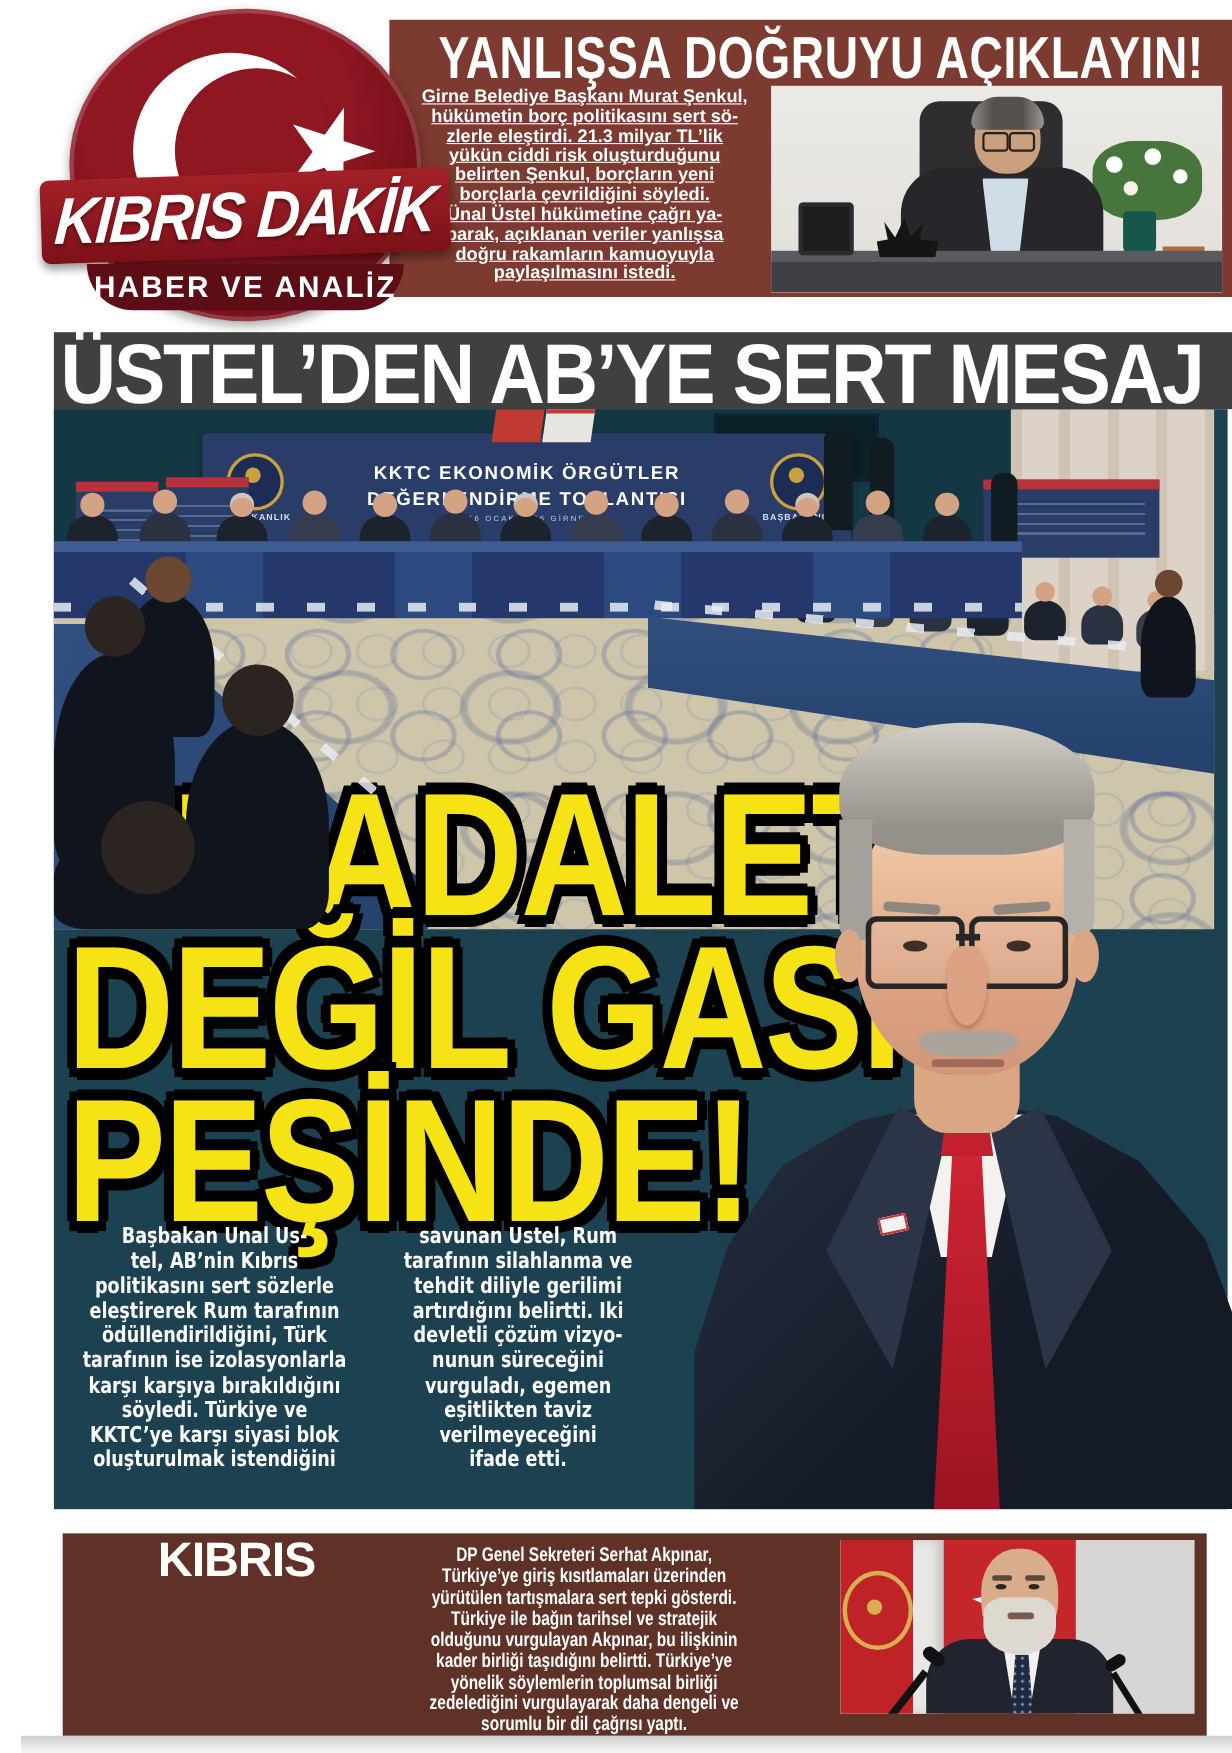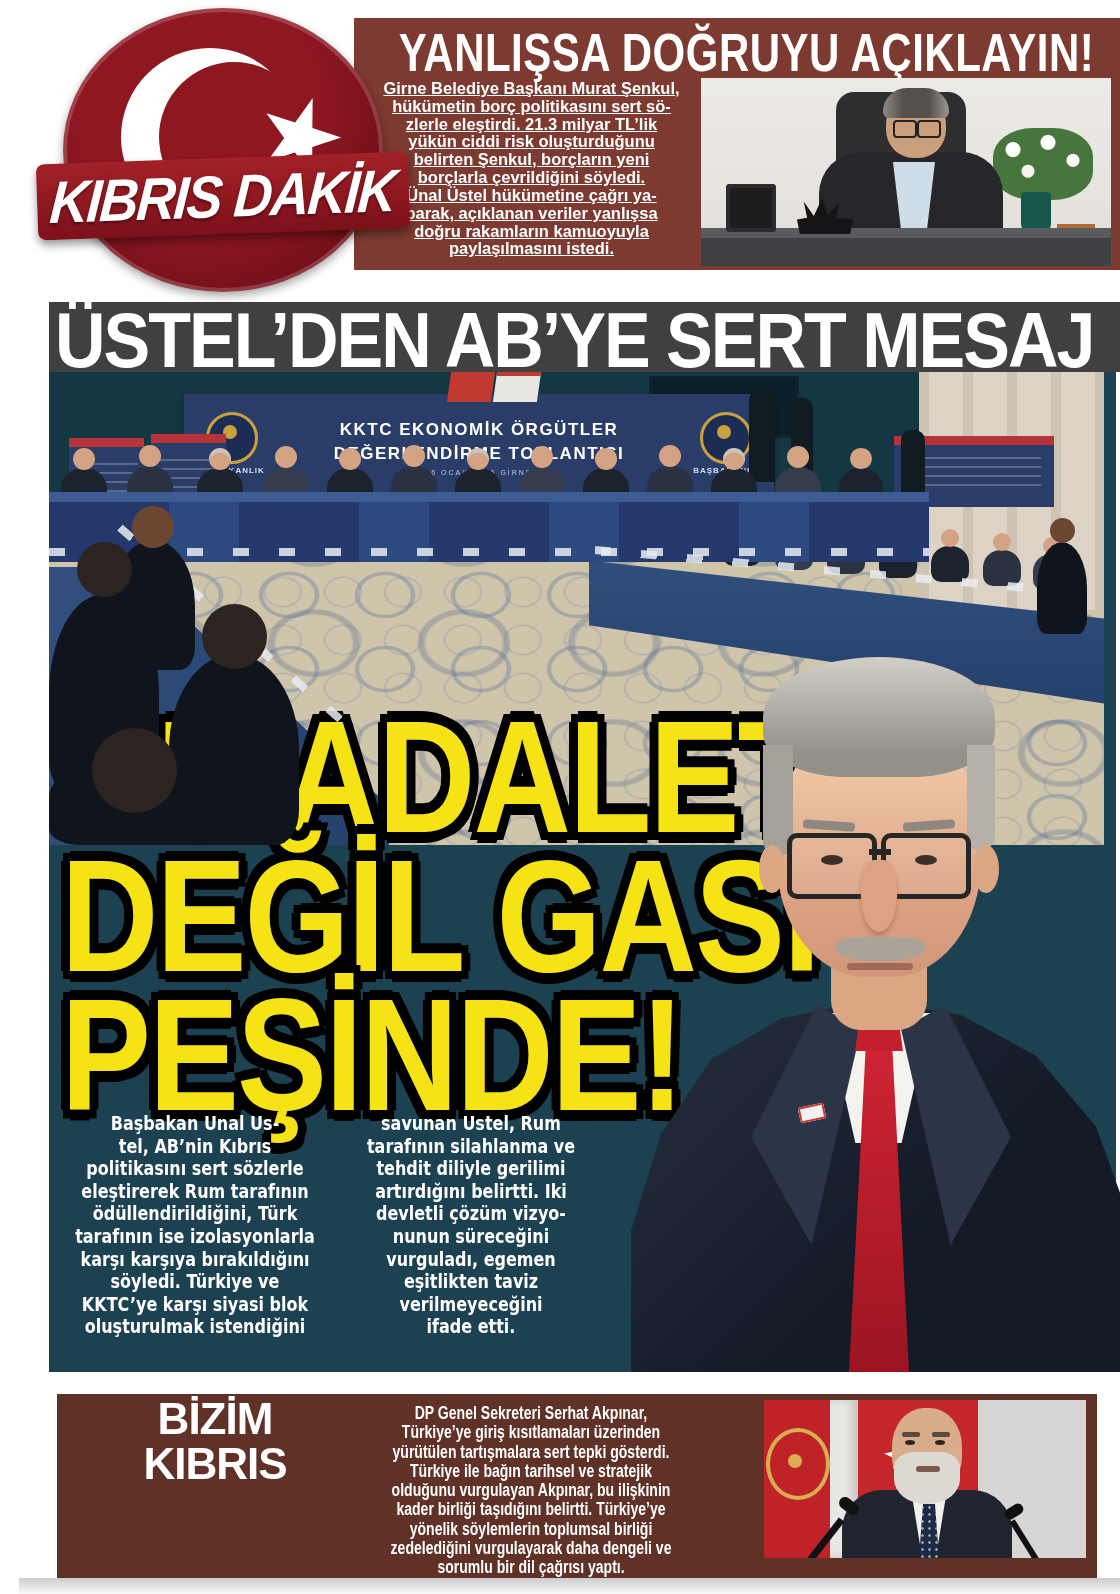--- a/index.html
+++ b/index.html
@@ -252,20 +252,23 @@
   <div class="logo">
     <div class="logo-circle">
       <div class="crescent-outer"></div>
       <div class="crescent-inner"></div>
       <div class="logo-star"></div>
       <div class="logo-swoosh"></div>
     </div>
     <div class="logo-banner">
       <span class="logo-title">KIBRIS DAKİK</span>
     </div>
+    <div class="logo-tagline-band">
+      <span class="logo-tagline">HABER VE ANALİZ</span>
+    </div>
   </div>
 
 
   <div class="banner-headline">
     <span>ÜSTEL’DEN AB’YE SERT MESAJ</span>
   </div>
 
   <section class="main-block">
 
     <div class="conf">
@@ -383,21 +386,20 @@
     </div>
     <div class="u-eyeL"></div>
     <div class="u-eyeR"></div>
     <div class="u-nose"></div>
     <div class="u-mustache"></div>
     <div class="u-mouth"></div>
   </div>
 
   <section class="bottom-strip">
     <div class="bottom-headline">
-      <div>BİZİM</div>
       <div>KIBRIS</div>
     </div>
     <p class="bottom-body pre">DP Genel Sekreteri Serhat Akpınar,
 Türkiye’ye giriş kısıtlamaları üzerinden
 yürütülen tartışmalara sert tepki gösterdi.
 Türkiye ile bağın tarihsel ve stratejik
 olduğunu vurgulayan Akpınar, bu ilişkinin
 kader birliği taşıdığını belirtti. Türkiye’ye
 yönelik söylemlerin toplumsal birliği
 zedelediğini vurgulayarak daha dengeli ve

